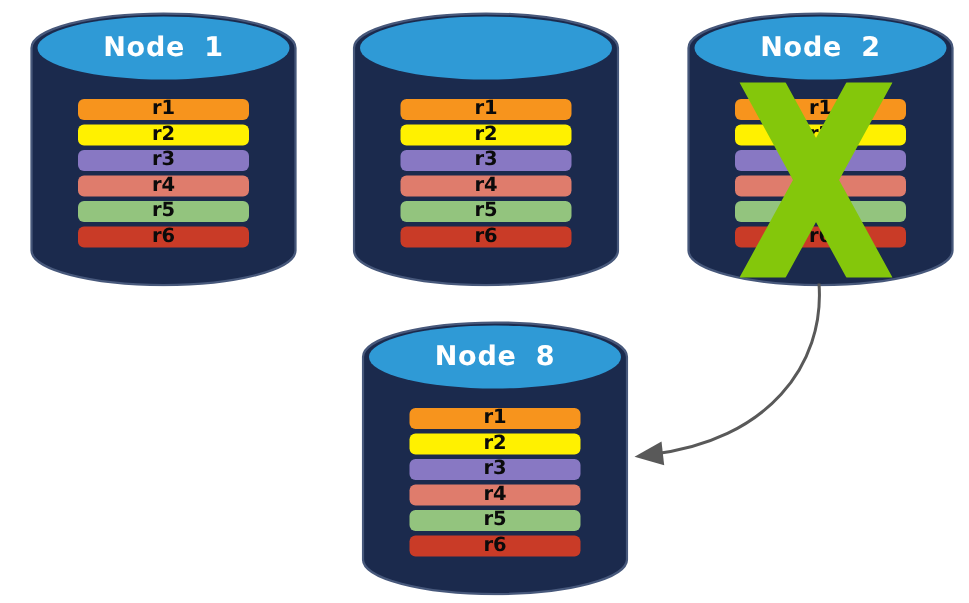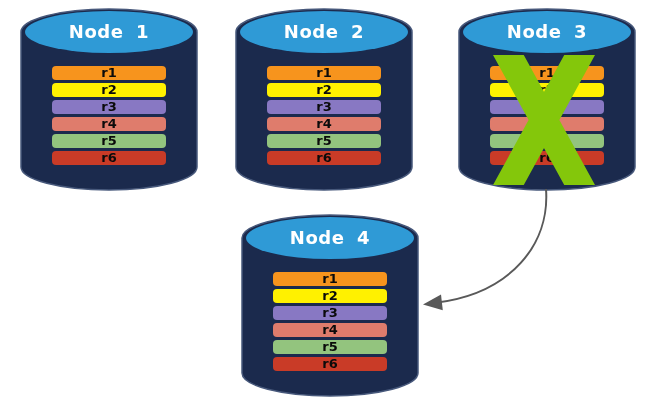--- a/index.html
+++ b/index.html
@@ -43,56 +43,55 @@
       <div class="row" style="background-color: rgb(147, 196, 126);">r5</div>
       <div class="row" style="background-color: rgb(201, 59, 39);">r6</div>
     </div>
   </div>
 
   <div class="node" style="left:235px;top:8px">
     <svg class="cyl" width="178" height="183" viewBox="0 0 178 183">
       <path d="M1,24 A88,23 0 0 1 177,24 L177,159 A88,23 0 0 1 1,159 Z" stroke-width="1.5" fill="#1B2A4D" stroke="#47587B"></path>
       <ellipse cx="89" cy="24" rx="84" ry="21" fill="#2F9AD6"></ellipse>
     </svg>
-    <div class="node-label">Node 2</div>
     <div class="rows">
       <div class="row" style="background-color: rgb(247, 148, 29);">r1</div>
       <div class="row" style="background-color: rgb(255, 241, 0);">r2</div>
       <div class="row" style="background-color: rgb(136, 120, 195);">r3</div>
       <div class="row" style="background-color: rgb(223, 124, 108);">r4</div>
       <div class="row" style="background-color: rgb(147, 196, 126);">r5</div>
       <div class="row" style="background-color: rgb(201, 59, 39);">r6</div>
     </div>
   </div>
 
   <div class="node" style="left:458px;top:8px">
     <svg class="cyl" width="178" height="183" viewBox="0 0 178 183">
       <path d="M1,24 A88,23 0 0 1 177,24 L177,159 A88,23 0 0 1 1,159 Z" stroke-width="1.5" fill="#1B2A4D" stroke="#47587B"></path>
       <ellipse cx="89" cy="24" rx="84" ry="21" fill="#2F9AD6"></ellipse>
     </svg>
-    <div class="node-label">Node 3</div>
+    <div class="node-label">Node 2</div>
     <div class="rows">
       <div class="row" style="background-color: rgb(247, 148, 29);">r1</div>
       <div class="row" style="background-color: rgb(255, 241, 0);">r2</div>
       <div class="row" style="background-color: rgb(136, 120, 195);">r3</div>
       <div class="row" style="background-color: rgb(223, 124, 108);">r4</div>
       <div class="row" style="background-color: rgb(147, 196, 126);">r5</div>
       <div class="row" style="background-color: rgb(201, 59, 39);">r6</div>
     </div>
     <svg class="xmark" width="102" height="130" viewBox="0 0 102 130">
       <path d="M11,-8 L91,138 M91,-8 L11,138" fill="none" stroke-width="27" stroke="#84C70B"></path>
     </svg>
   </div>
 
   <div class="node" style="left:241px;top:214px">
     <svg class="cyl" width="178" height="183" viewBox="0 0 178 183">
       <path d="M1,24 A88,23 0 0 1 177,24 L177,159 A88,23 0 0 1 1,159 Z" stroke-width="1.5" fill="#1B2A4D" stroke="#47587B"></path>
       <ellipse cx="89" cy="24" rx="84" ry="21" fill="#2F9AD6"></ellipse>
     </svg>
-    <div class="node-label">Node 4</div>
+    <div class="node-label">Node 8</div>
     <div class="rows">
       <div class="row" style="background-color: rgb(247, 148, 29);">r1</div>
       <div class="row" style="background-color: rgb(255, 241, 0);">r2</div>
       <div class="row" style="background-color: rgb(136, 120, 195);">r3</div>
       <div class="row" style="background-color: rgb(223, 124, 108);">r4</div>
       <div class="row" style="background-color: rgb(147, 196, 126);">r5</div>
       <div class="row" style="background-color: rgb(201, 59, 39);">r6</div>
     </div>
   </div>
 

